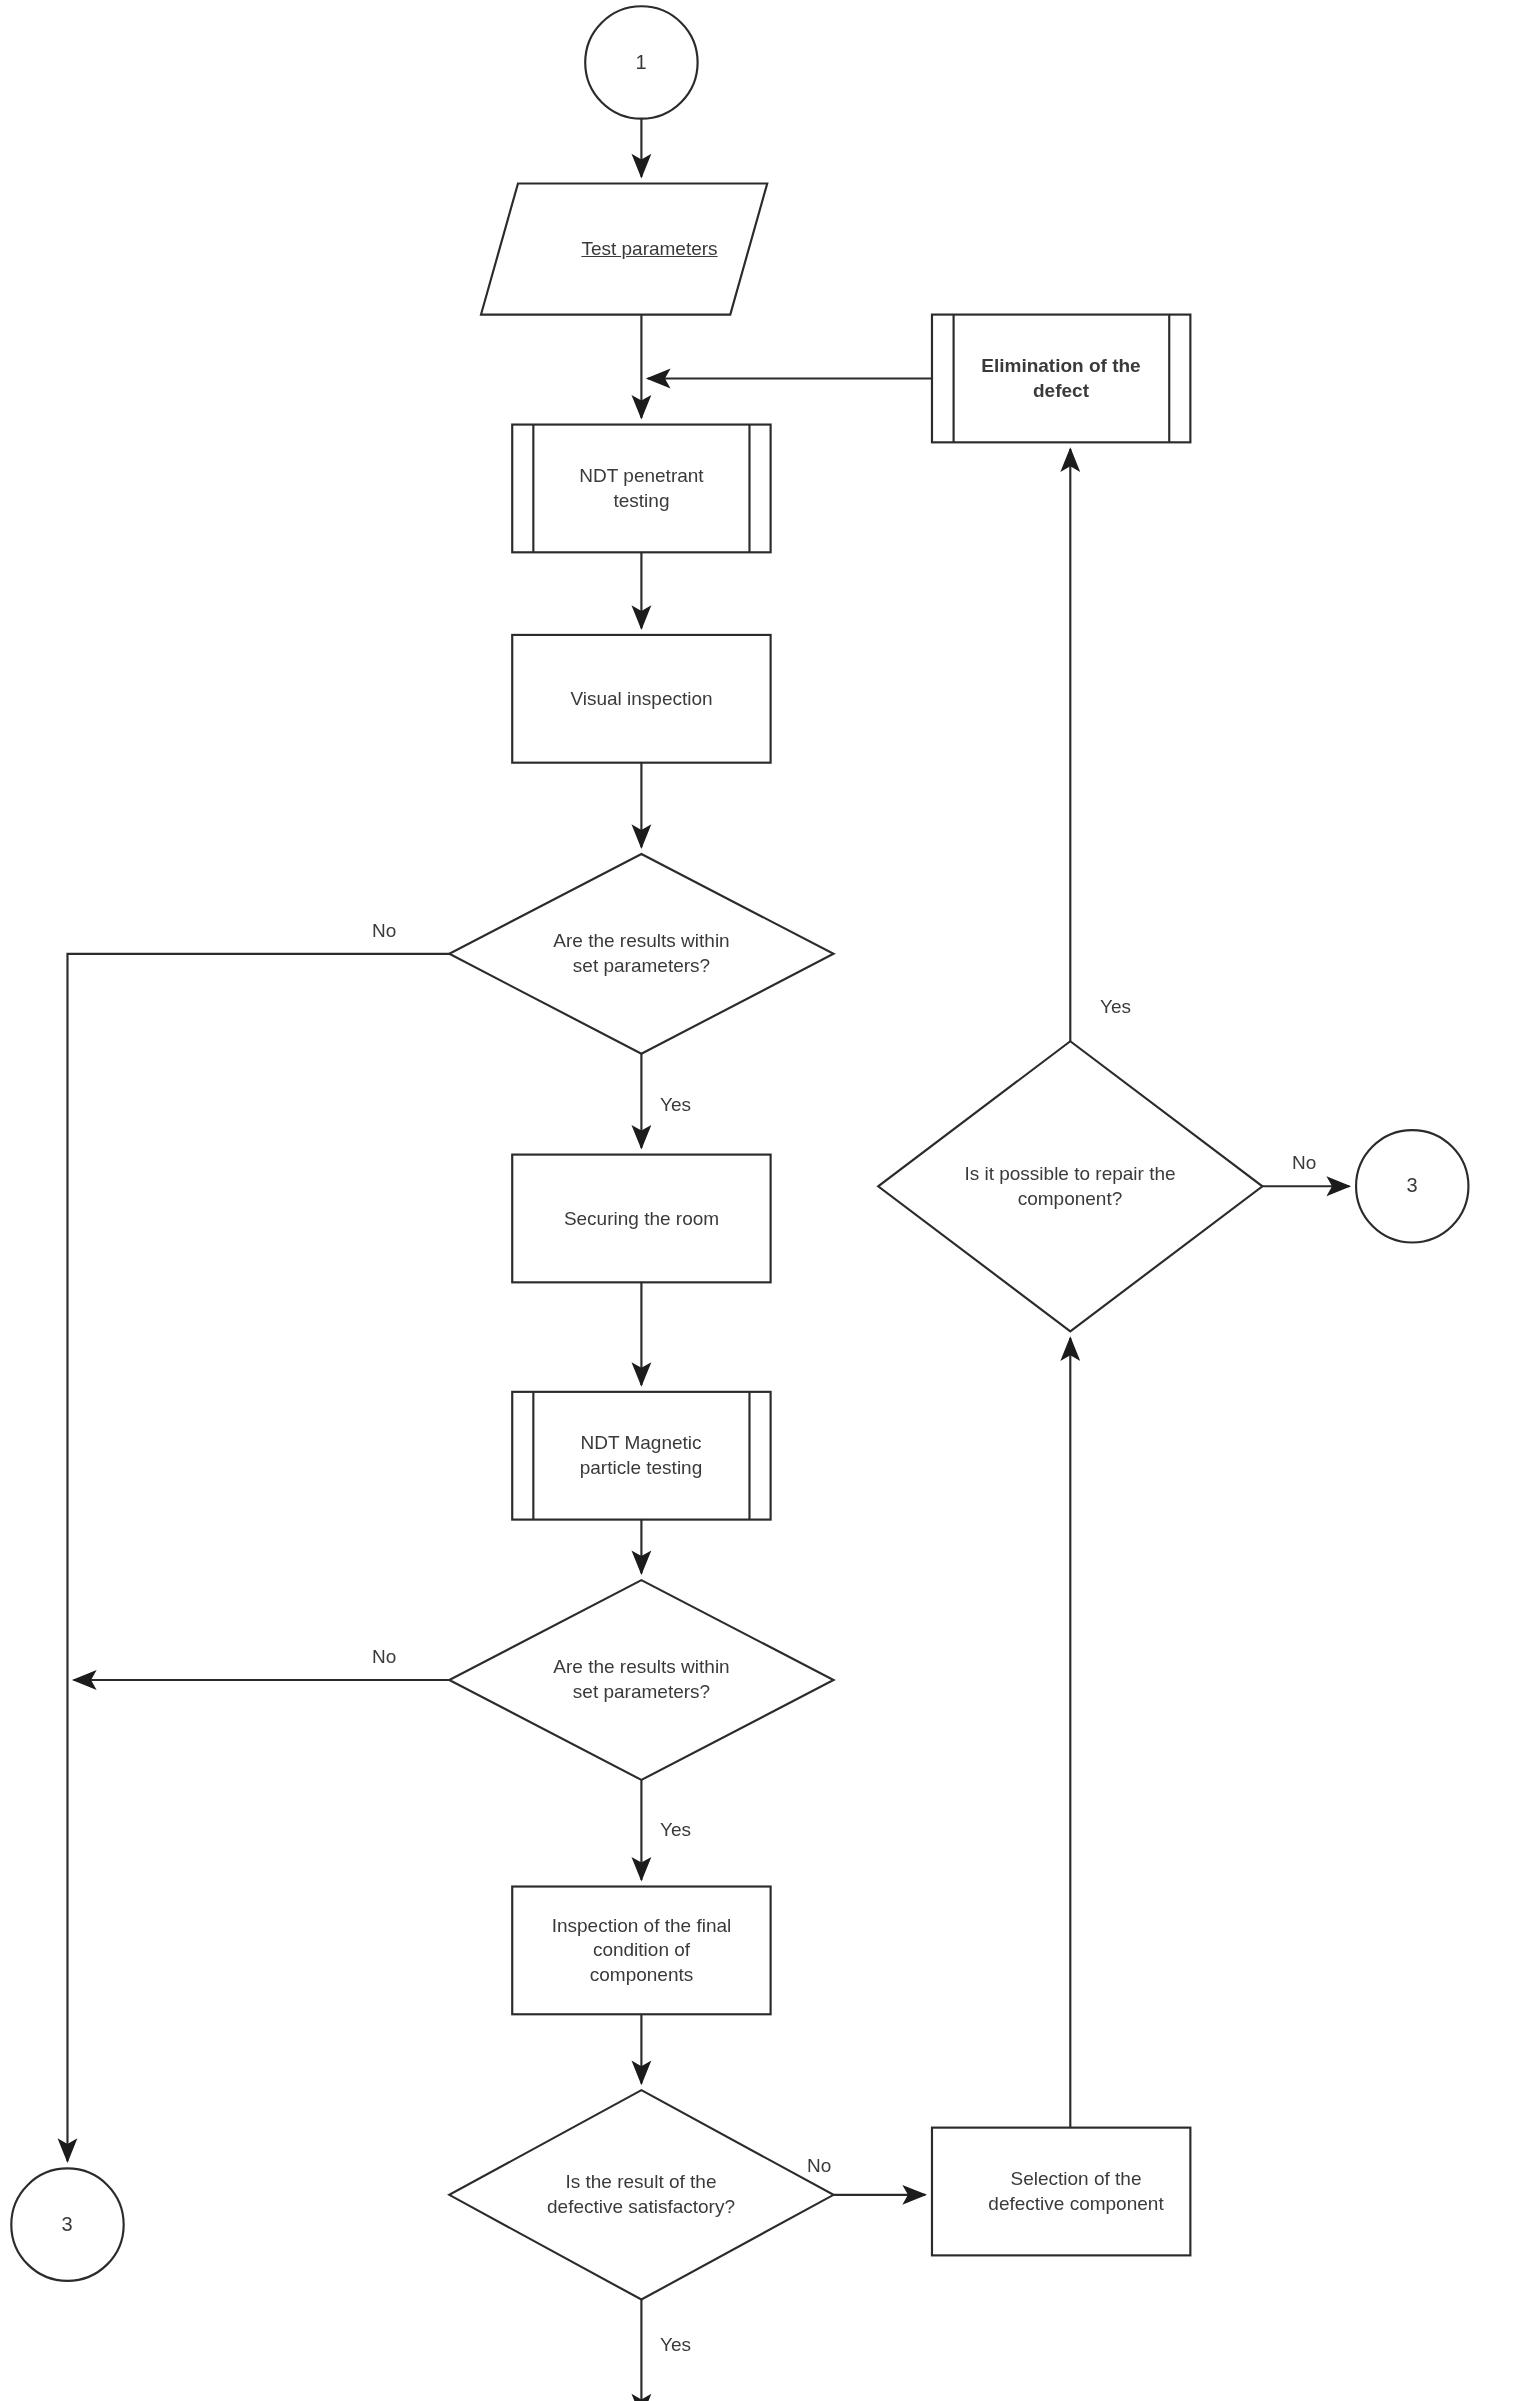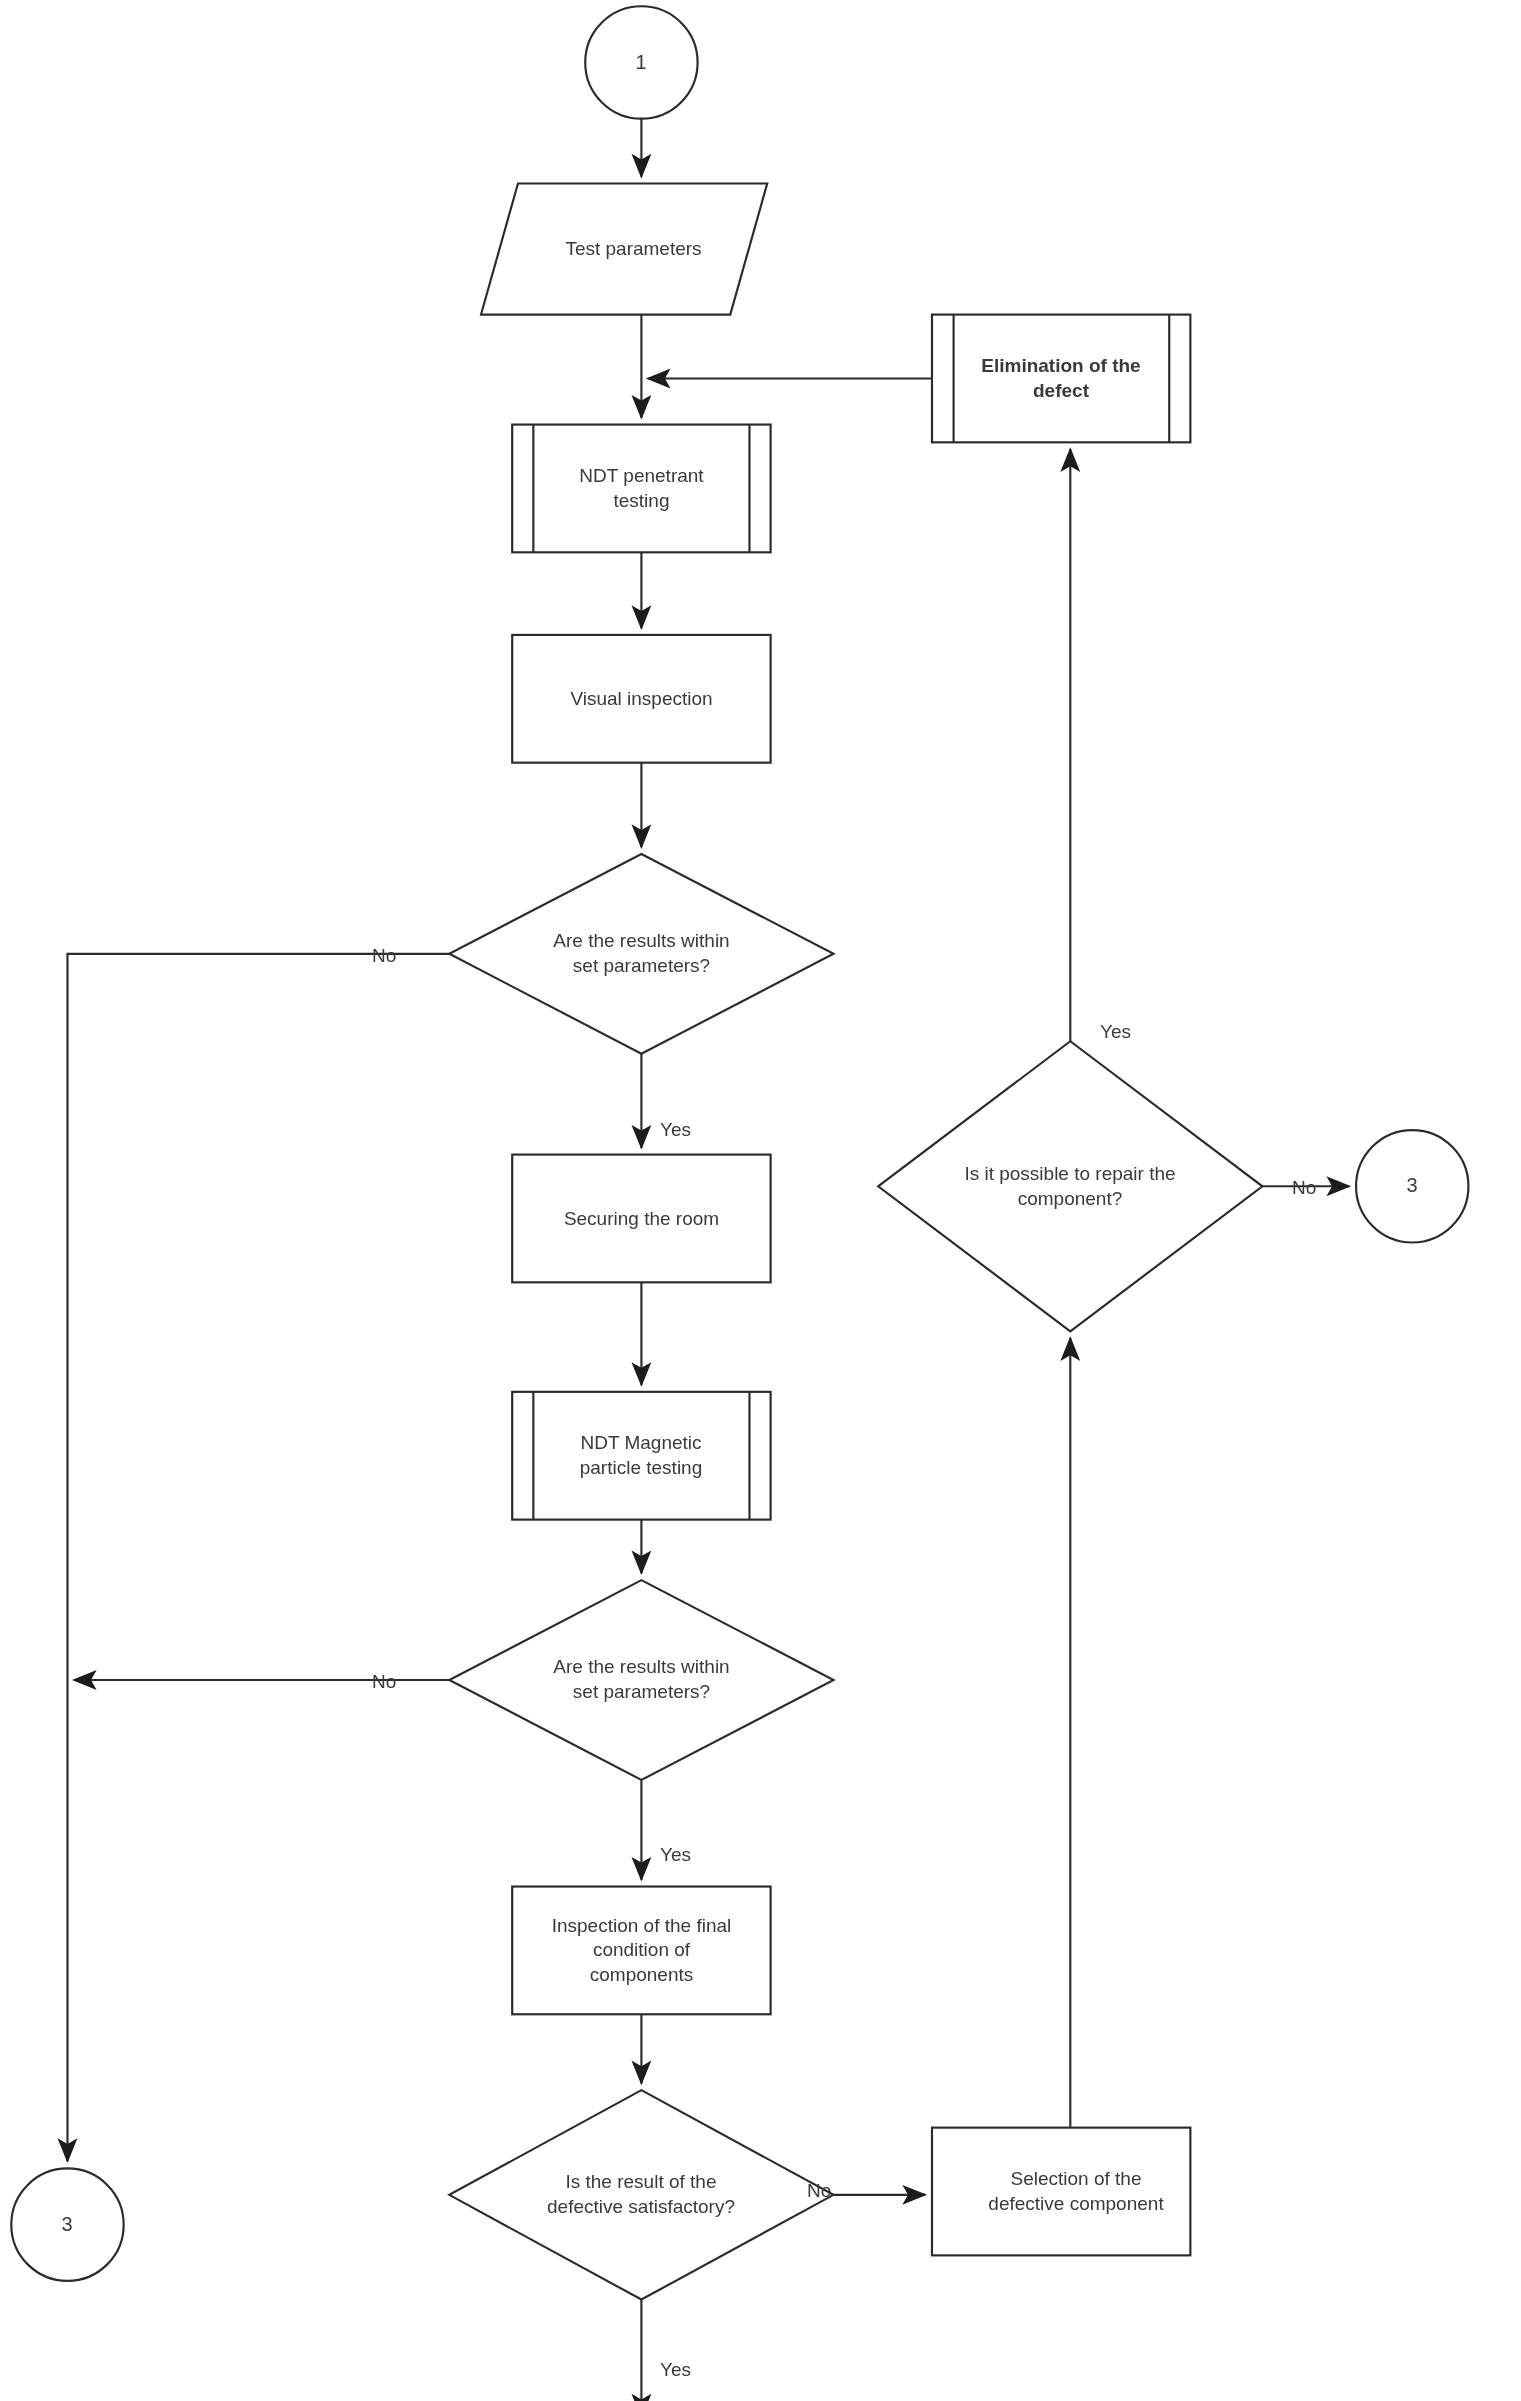--- a/index.html
+++ b/index.html
@@ -38,21 +38,20 @@
     pointer-events: none;
     white-space: pre-line;
   }
   .edge-label {
     position: absolute;
     color: #3a3a3a;
     font-size: 19px;
     font-family: "Liberation Sans", sans-serif;
     line-height: 1;
     white-space: nowrap;
-    margin-top: 25px;
   }
   .conn-label {
     font-size: 20px;
     color: #3a3a3a;
   }
 </style>
 </head>
 <body>
 
 <div id="canvas">
@@ -136,21 +135,21 @@
 
       <line x1="2228" y1="2168" x2="2228" y2="935" marker-end="url(#arrow)"></line>
 
       <line x1="2628" y1="2470" x2="2809" y2="2470" marker-end="url(#arrow)"></line>
 
     </g>
   </svg>
 
   <div class="node-label conn-label" style="left:585px; top:34px; width:112px; height:58px;">1</div>
 
-  <div class="node-label" style="left:512px; top:220px; width:243px; height:58px;">Test parameters</div>
+  <div class="node-label" style="left:528px; top:220px; width:243px; height:58px;text-decoration:underline;">Test parameters</div>
 
   <div class="node-label" style="left:538px; top:455px; width:207px; height:67px;">NDT penetrant
 testing</div>
 
   <div class="node-label" style="left:522px; top:670px; width:239px; height:58px;text-align:right;">Visual inspection</div>
 
   <div class="node-label" style="left:500px; top:919px; width:283px; height:69px;">Are the results within
 set parameters?</div>
 
   <div class="node-label" style="left:522px; top:1190px; width:239px; height:58px;">Securing the room</div>

